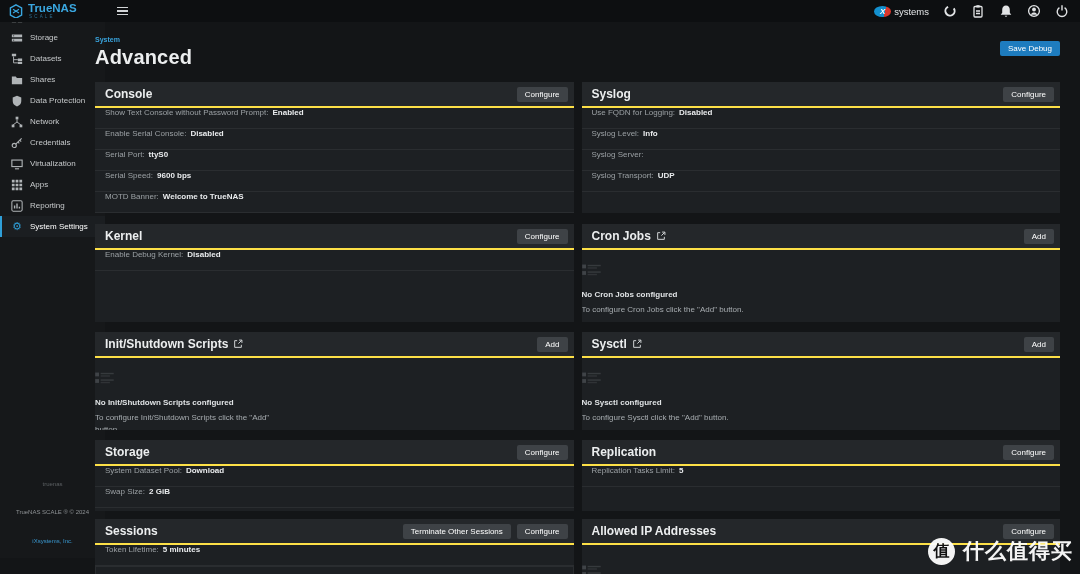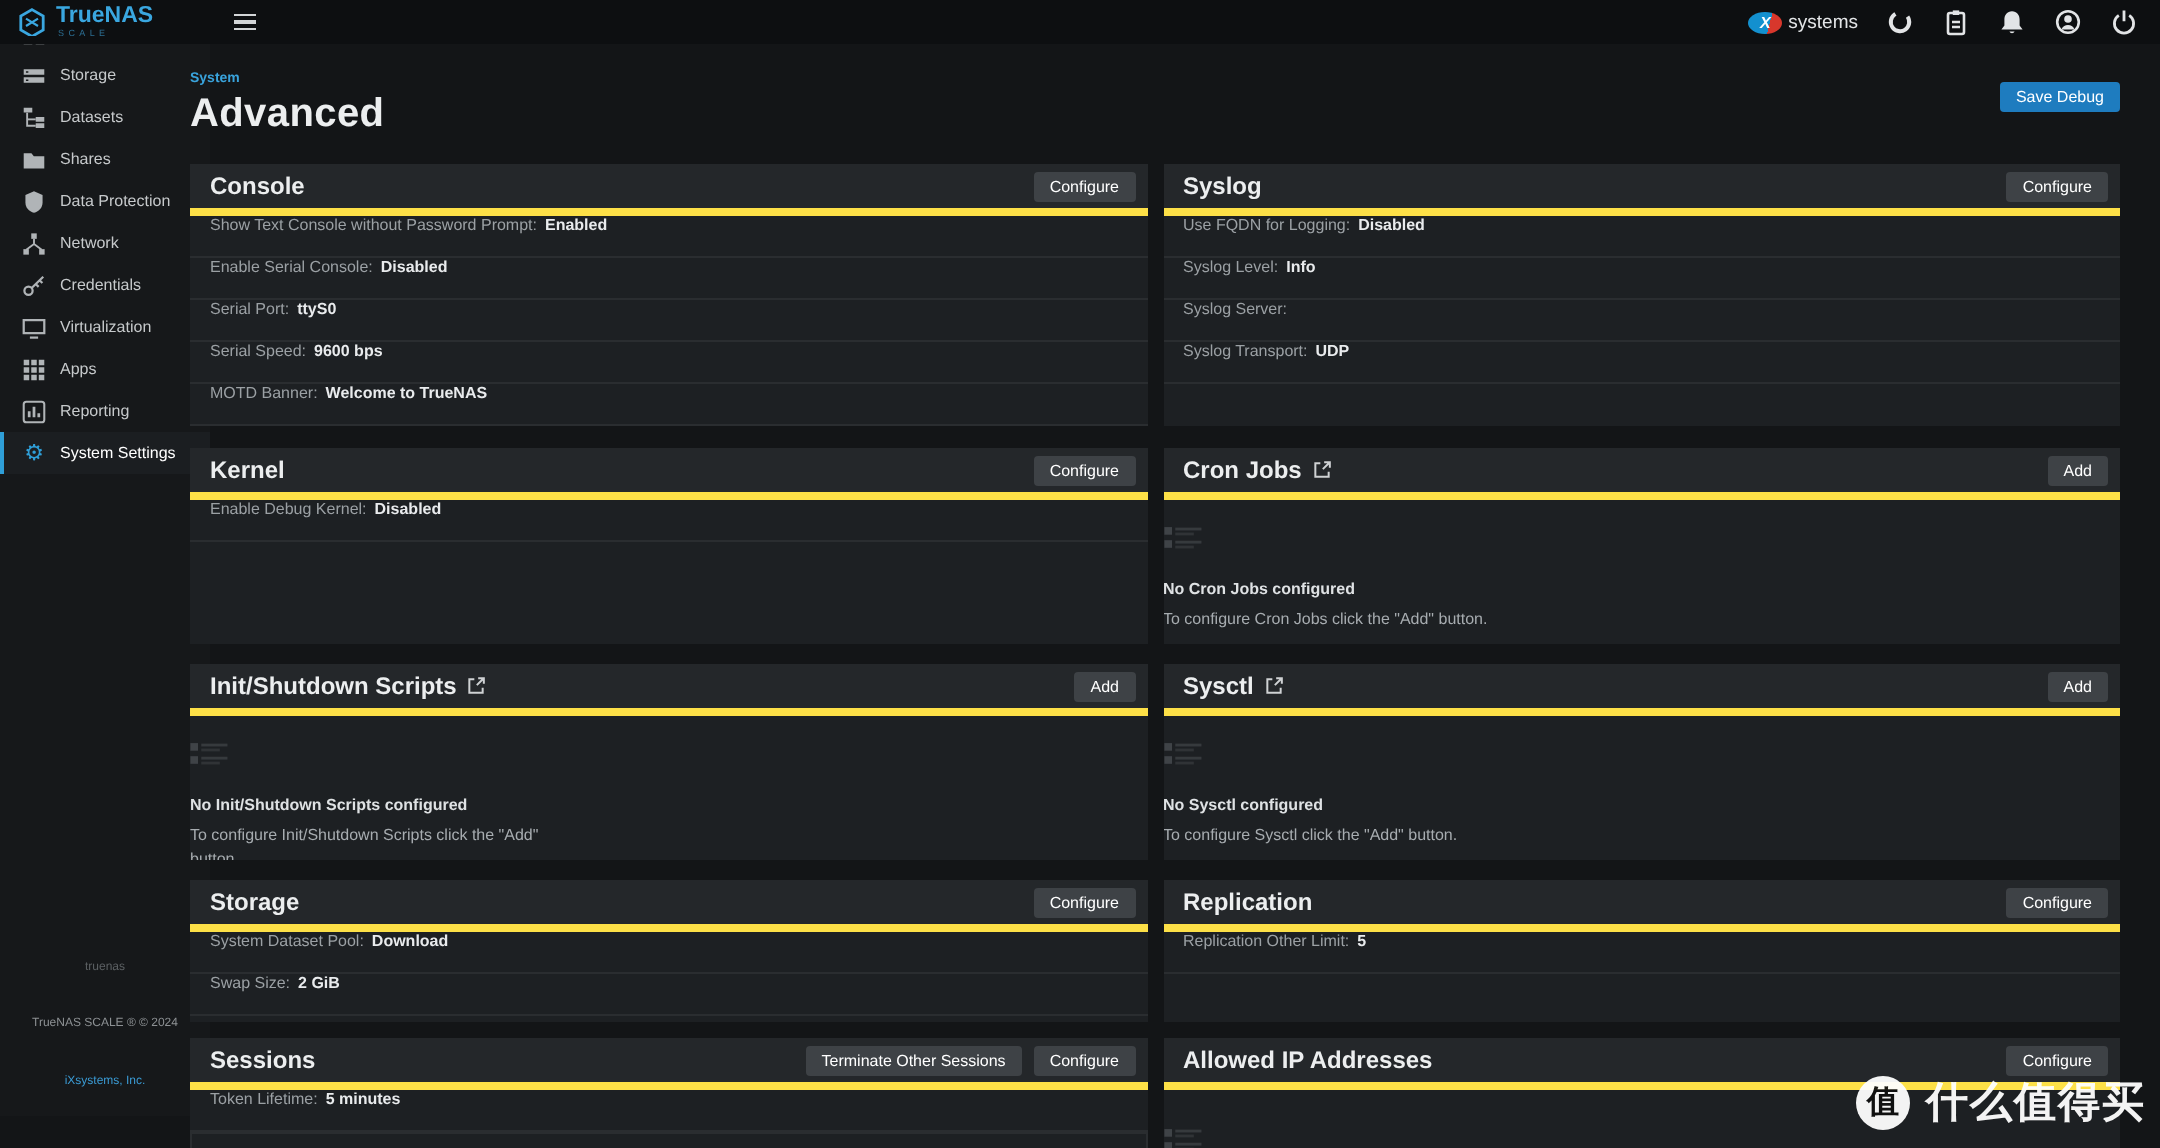--- a/index.html
+++ b/index.html
@@ -44,21 +44,21 @@
   .save-debug{margin-top:13px}
 
   
   .crow{display:flex;gap:8px}
   .r1{height:131px;margin-bottom:11px}
   .r2{height:98px;margin-bottom:10px}
   .r3{height:98px;margin-bottom:10px}
   .r4{height:71px;margin-bottom:8px}
   .r5{height:160px;margin-bottom:0}
   .card{flex:1;background:#1d2023;display:flex;flex-direction:column;overflow:hidden;min-width:0}
-  .chead{height:26px;background:#24272a;border-bottom:4px solid #fde047;display:flex;align-items:center;padding:0 6px 0 10px;flex:none}
+  .chead{height:26px;background:#24272a;border-bottom:2px solid #fde047;display:flex;align-items:center;padding:0 6px 0 10px;flex:none}
   .ctitle{font-size:12px;font-weight:bold;color:#eceeef;display:flex;align-items:center;gap:5px}
   .extlink{display:flex;color:#cfd2d4;cursor:pointer}
   .cactions{margin-left:auto;display:flex;gap:6px}
   .cbody{flex:1;display:flex;flex-direction:column;min-height:0}
   .drow{height:21px;flex:none;display:flex;align-items:flex-start;padding:0 10px;border-bottom:1px solid #2a2d30;font-size:8px}
   .drow .lbl{color:#9ba0a4}
   .drow .val{color:#e9ebed;font-weight:bold;margin-left:4px;white-space:nowrap}
   .empty{flex:1;display:flex;flex-direction:column;align-items:flex-start;padding-top:12px}
   .eicon{color:#3f4347;flex:none}
   .etext{width:185px;text-align:left}
@@ -440,21 +440,21 @@
     </section>
     <section class="card">
       <header class="chead">
         <span class="ctitle">Replication</span>
         <span class="cactions">
             <button class="btn gray">Configure</button>
           </span>
       </header>
       <div class="cbody">
         <div class="drow">
-            <span class="lbl">Replication Other Limit:</span>
+            <span class="lbl">Replication Tasks Limit:</span>
             <span class="val">5</span>
           </div>
       </div>
     </section>
   </div>
 
   <div class="crow r5">
     <section class="card">
       <header class="chead">
         <span class="ctitle">Sessions</span>

